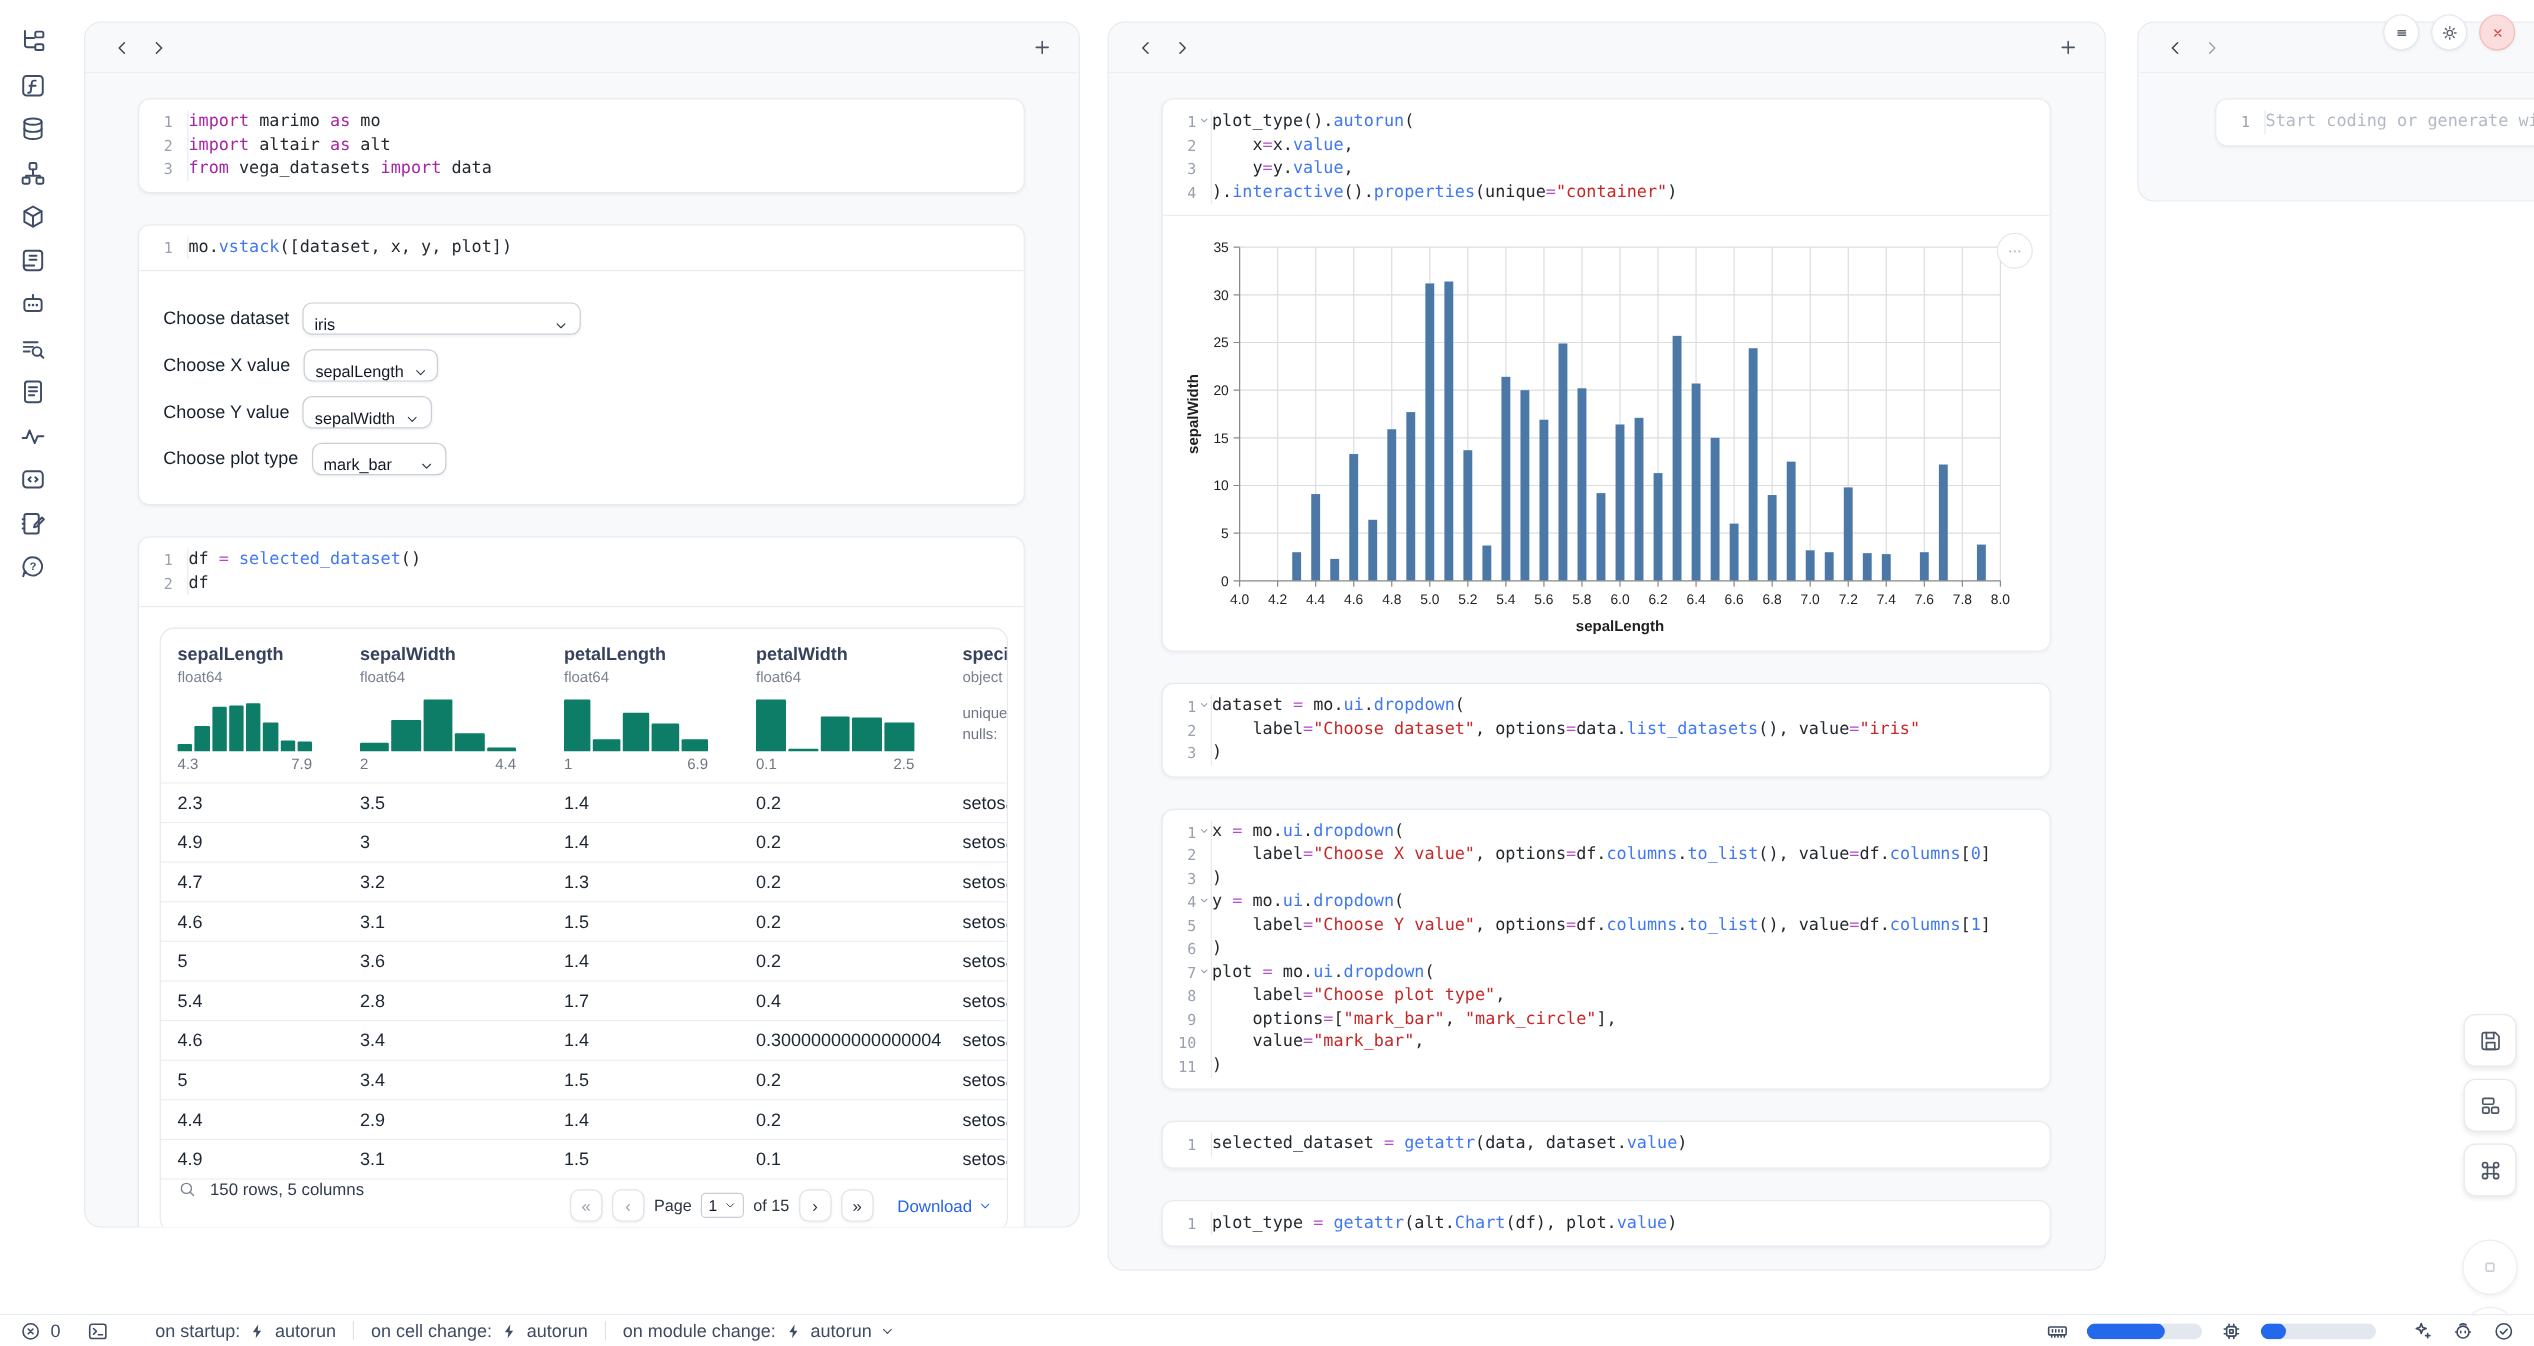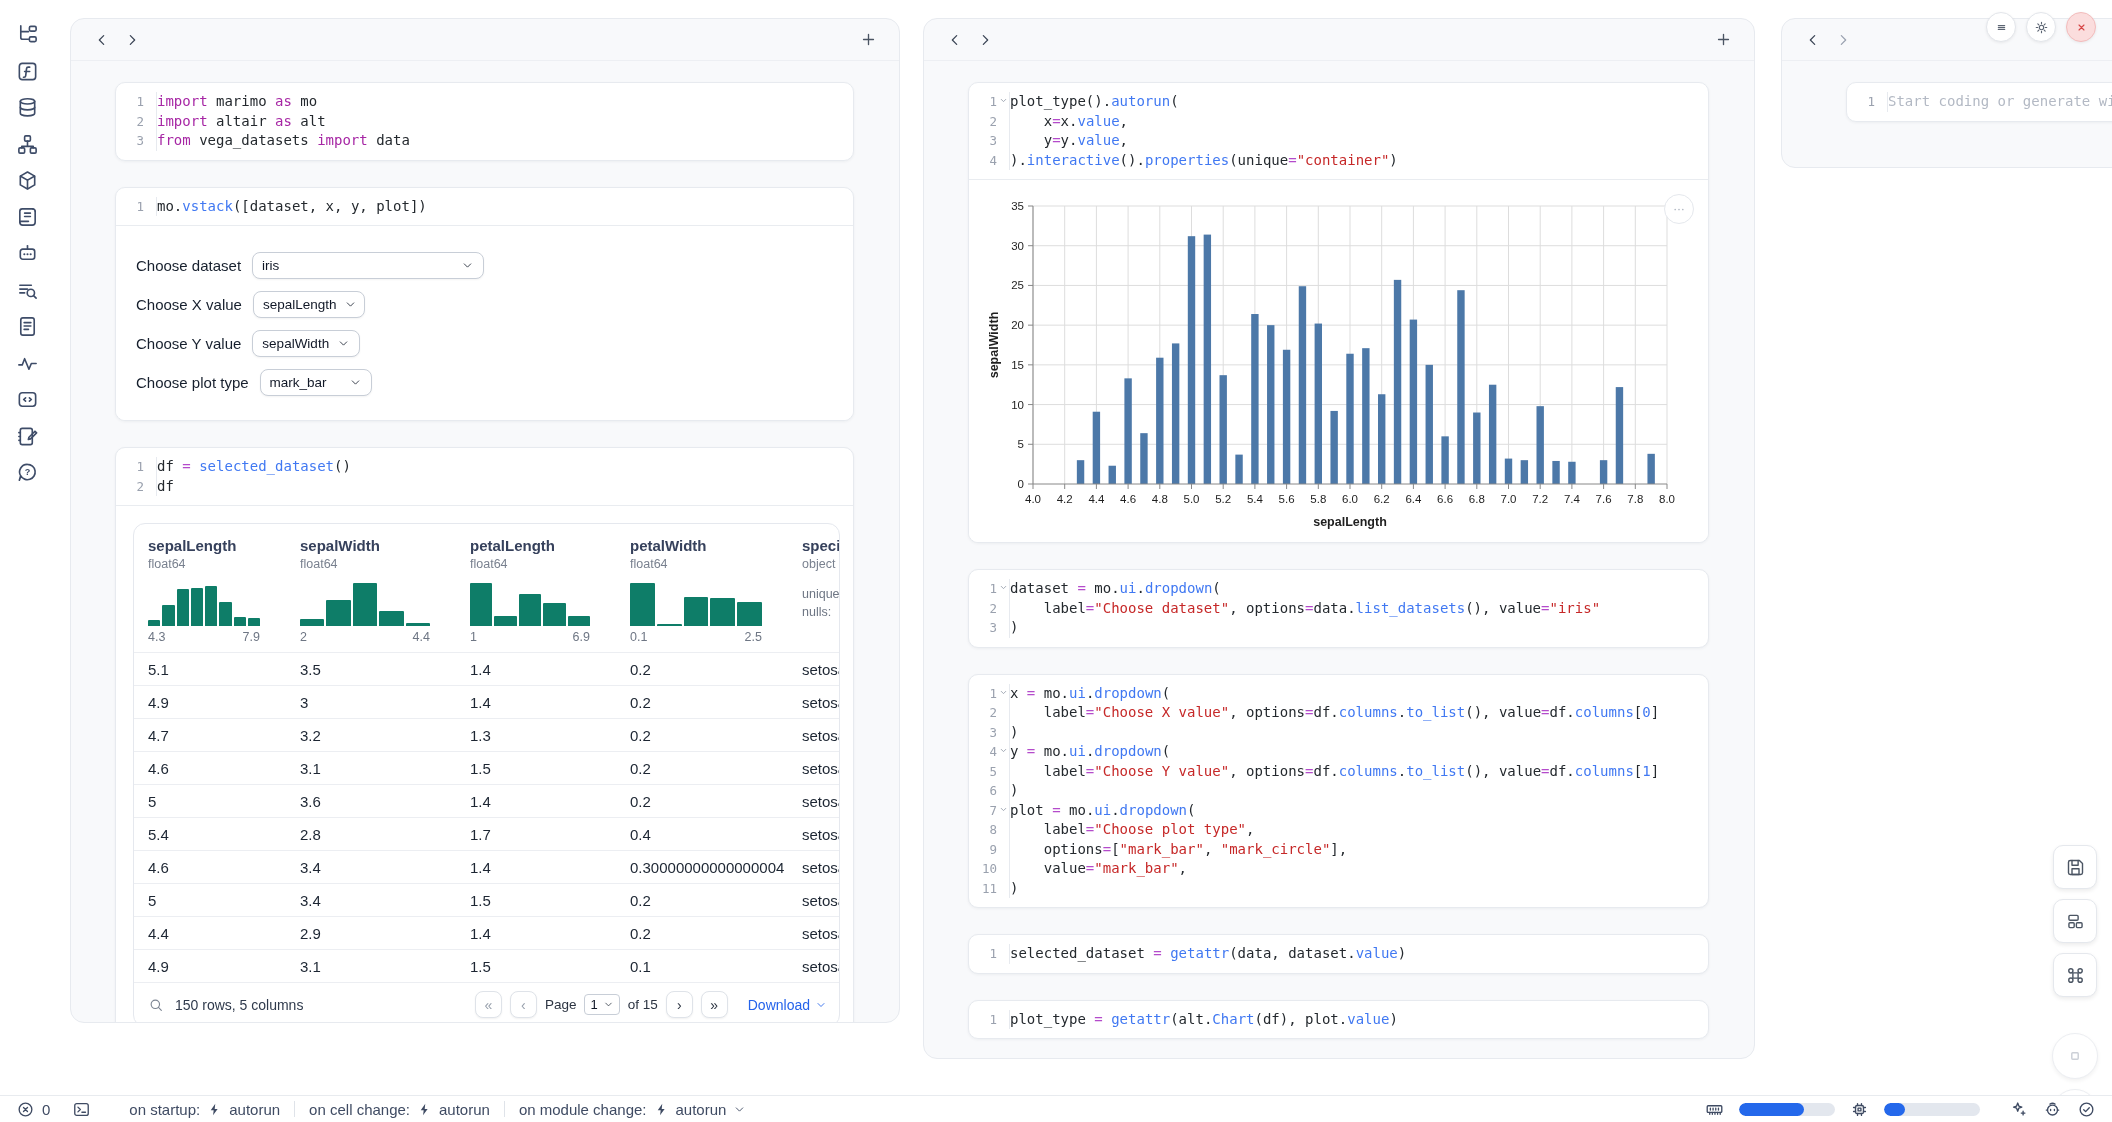--- a/index.html
+++ b/index.html
@@ -42,41 +42,41 @@
   .tok-s{color:#c62828;}
   .tok-o{color:#b44bcb;}
   .tok-n{color:#4078f2;}
   .tok-ph{color:#b3b9c4;}
   .tok-phu{color:#b3b9c4;}
   .out{border-top:1px solid #e9ecf0;background:#fff;}
 
   
   .controls{padding:14px 20px 12px;}
   .dd-row{display:flex;align-items:center;gap:11px;margin:12px 0;font-size:15px;color:#17202e;}
-  .dd{display:inline-flex;align-items:center;justify-content:space-between;height:27px;border:1px solid #c8ced7;
+  .dd{display:inline-flex;align-items:flex-end;justify-content:space-between;height:27px;border:1px solid #c8ced7;
     border-radius:8px;padding:0 9px;background:#fff;box-shadow:0 1px 2px rgba(0,0,0,.05);font-size:13.5px;
     color:#111827;cursor:pointer;}
   .dd .chev{width:13px;height:13px;color:#2f3744;margin-left:8px;}
   .dd .chev svg{width:13px;height:13px;}
 
   
   .tbl-pad{padding:17px 17px 16px;}
   .tbl{border:1px solid #e5e8ee;border-radius:12px;background:#fff;width:707px;overflow:hidden;}
   .thead{display:flex;padding-top:13px;overflow:hidden;}
   .tcol{flex:none;padding:0 26px 8px 14px;}
   .c0{width:152px;} .c1{width:170px;} .c2{width:160px;} .c3{width:172px;} .c4{width:150px;padding-right:0;}
   .tname{font-size:15px;font-weight:bold;color:#36415c;white-space:nowrap;overflow:hidden;}
   .ttype{font-size:12.5px;color:#79818f;margin-top:3px;white-space:nowrap;overflow:hidden;}
   .hist{display:flex;align-items:flex-end;gap:2px;height:44px;margin-top:11px;}
   .hbar{flex:1;background:#0e7d68;border-radius:1px 1px 0 0;}
   .hlabels{display:flex;justify-content:space-between;font-size:12.5px;color:#6e7684;margin-top:4px;}
   .tmeta{margin-top:14px;font-size:12.5px;color:#6e7684;line-height:18px;white-space:nowrap;overflow:hidden;}
   .trow{display:flex;border-top:1px solid #eceef2;height:33px;align-items:center;overflow:hidden;}
   .tcell{flex:none;padding-left:14px;font-size:15px;color:#1d2633;white-space:nowrap;overflow:hidden;}
-  .tfoot{display:flex;align-items:center;height:44px;border-top:1px solid #eceef2;padding:0 12px 0 14px;}
+  .tfoot{display:flex;height:44px;border-top:1px solid #eceef2;padding:0 12px 0 14px;}
   .tfoot .srch{width:16px;height:16px;color:#7c8492;margin-right:11px;}
   .tfoot .srch svg{width:16px;height:16px;}
   .tsummary{font-size:14px;color:#2f3a4c;}
   .pgwrap{margin-left:auto;display:flex;align-items:center;gap:8px;}
   .pgbtn{width:27px;height:27px;border:1px solid #dfe3e9;border-radius:8px;background:#fff;
     box-shadow:0 1px 2px rgba(0,0,0,.06);display:flex;align-items:center;justify-content:center;
     font-size:14px;color:#98a0ac;cursor:pointer;padding:0;}
   .pgbtn.dark{color:#2c3442;}
   .pglabel{font-size:13.5px;color:#2c3442;}
   .pgsel{display:flex;align-items:center;gap:5px;border:1px solid #c8ced7;border-radius:4px;padding:2px 5px;
@@ -395,21 +395,21 @@
                 <div class="tcol c4">
                   <div class="tname">species</div>
                   <div class="ttype">object</div>
                   <div class="tmeta">
                     <div>unique</div>
                     <div>nulls:</div>
                   </div>
                 </div>
               </div>
               <div class="trow">
-                <div class="tcell c0">5.1</div>
+                <div class="tcell c0">2.3</div>
                 <div class="tcell c1">3.5</div>
                 <div class="tcell c2">1.4</div>
                 <div class="tcell c3">0.2</div>
                 <div class="tcell c4">setosa</div>
               </div>
               <div class="trow">
                 <div class="tcell c0">4.9</div>
                 <div class="tcell c1">3</div>
                 <div class="tcell c2">1.4</div>
                 <div class="tcell c3">0.2</div>

